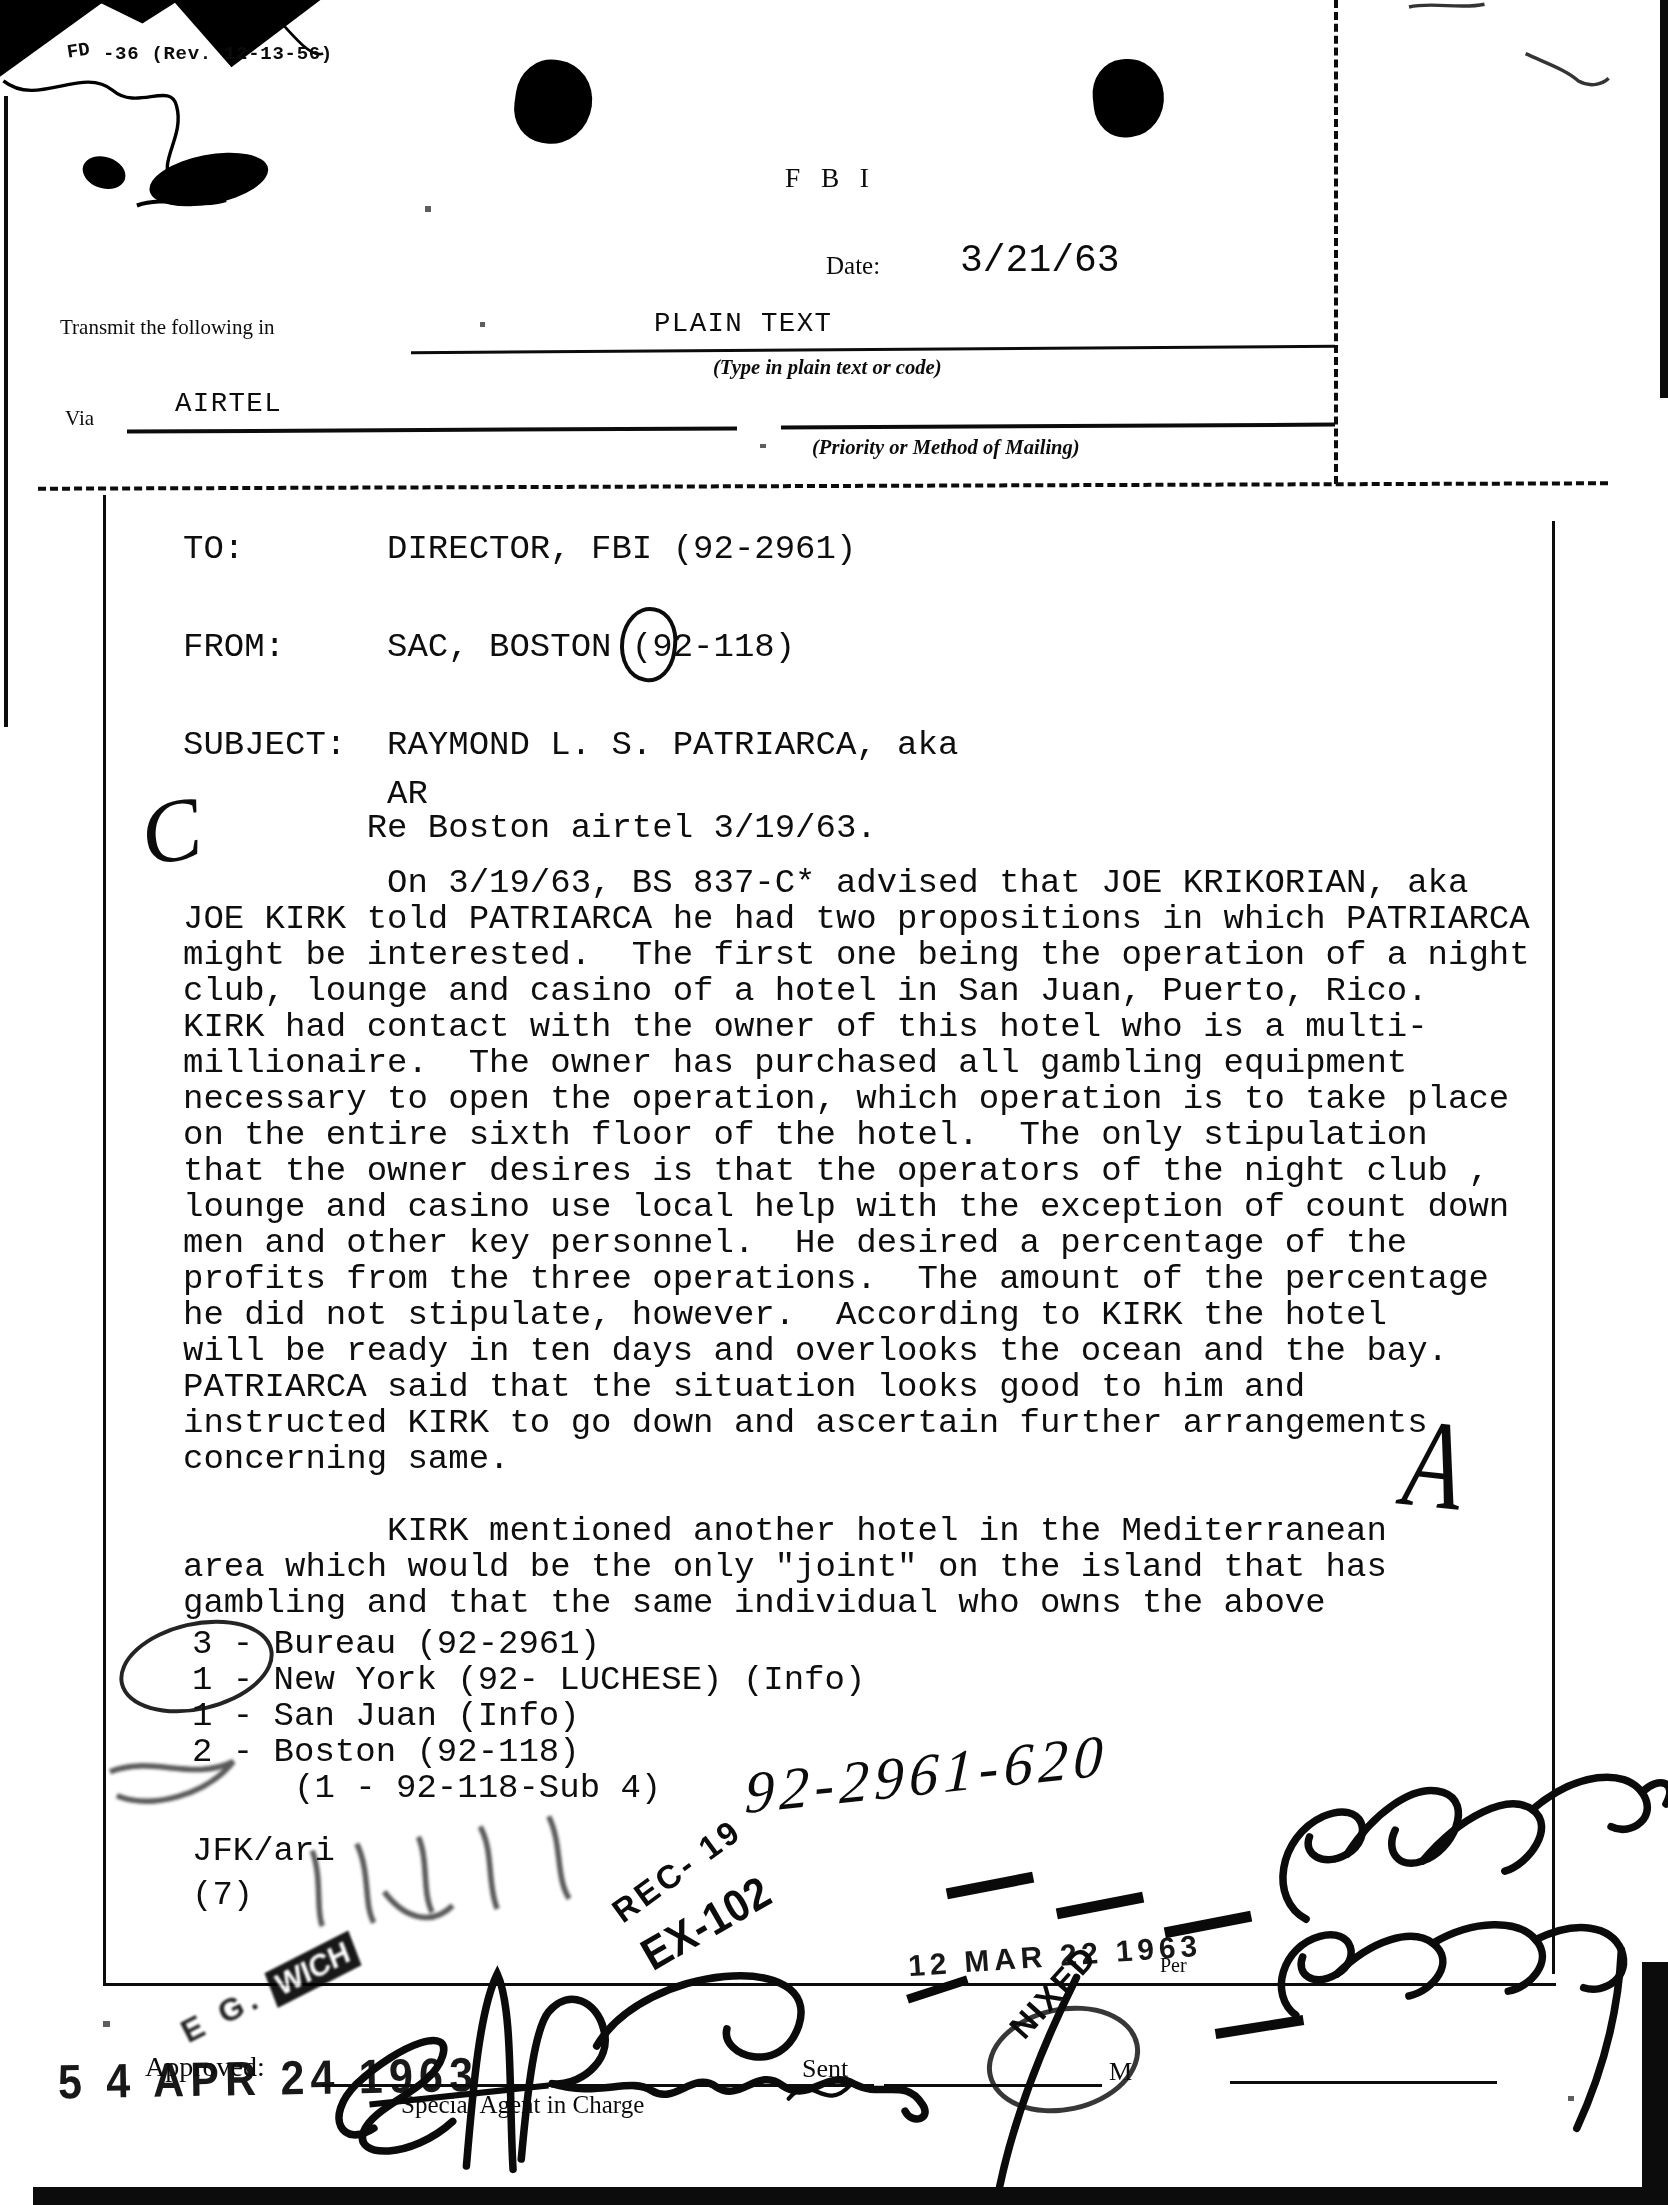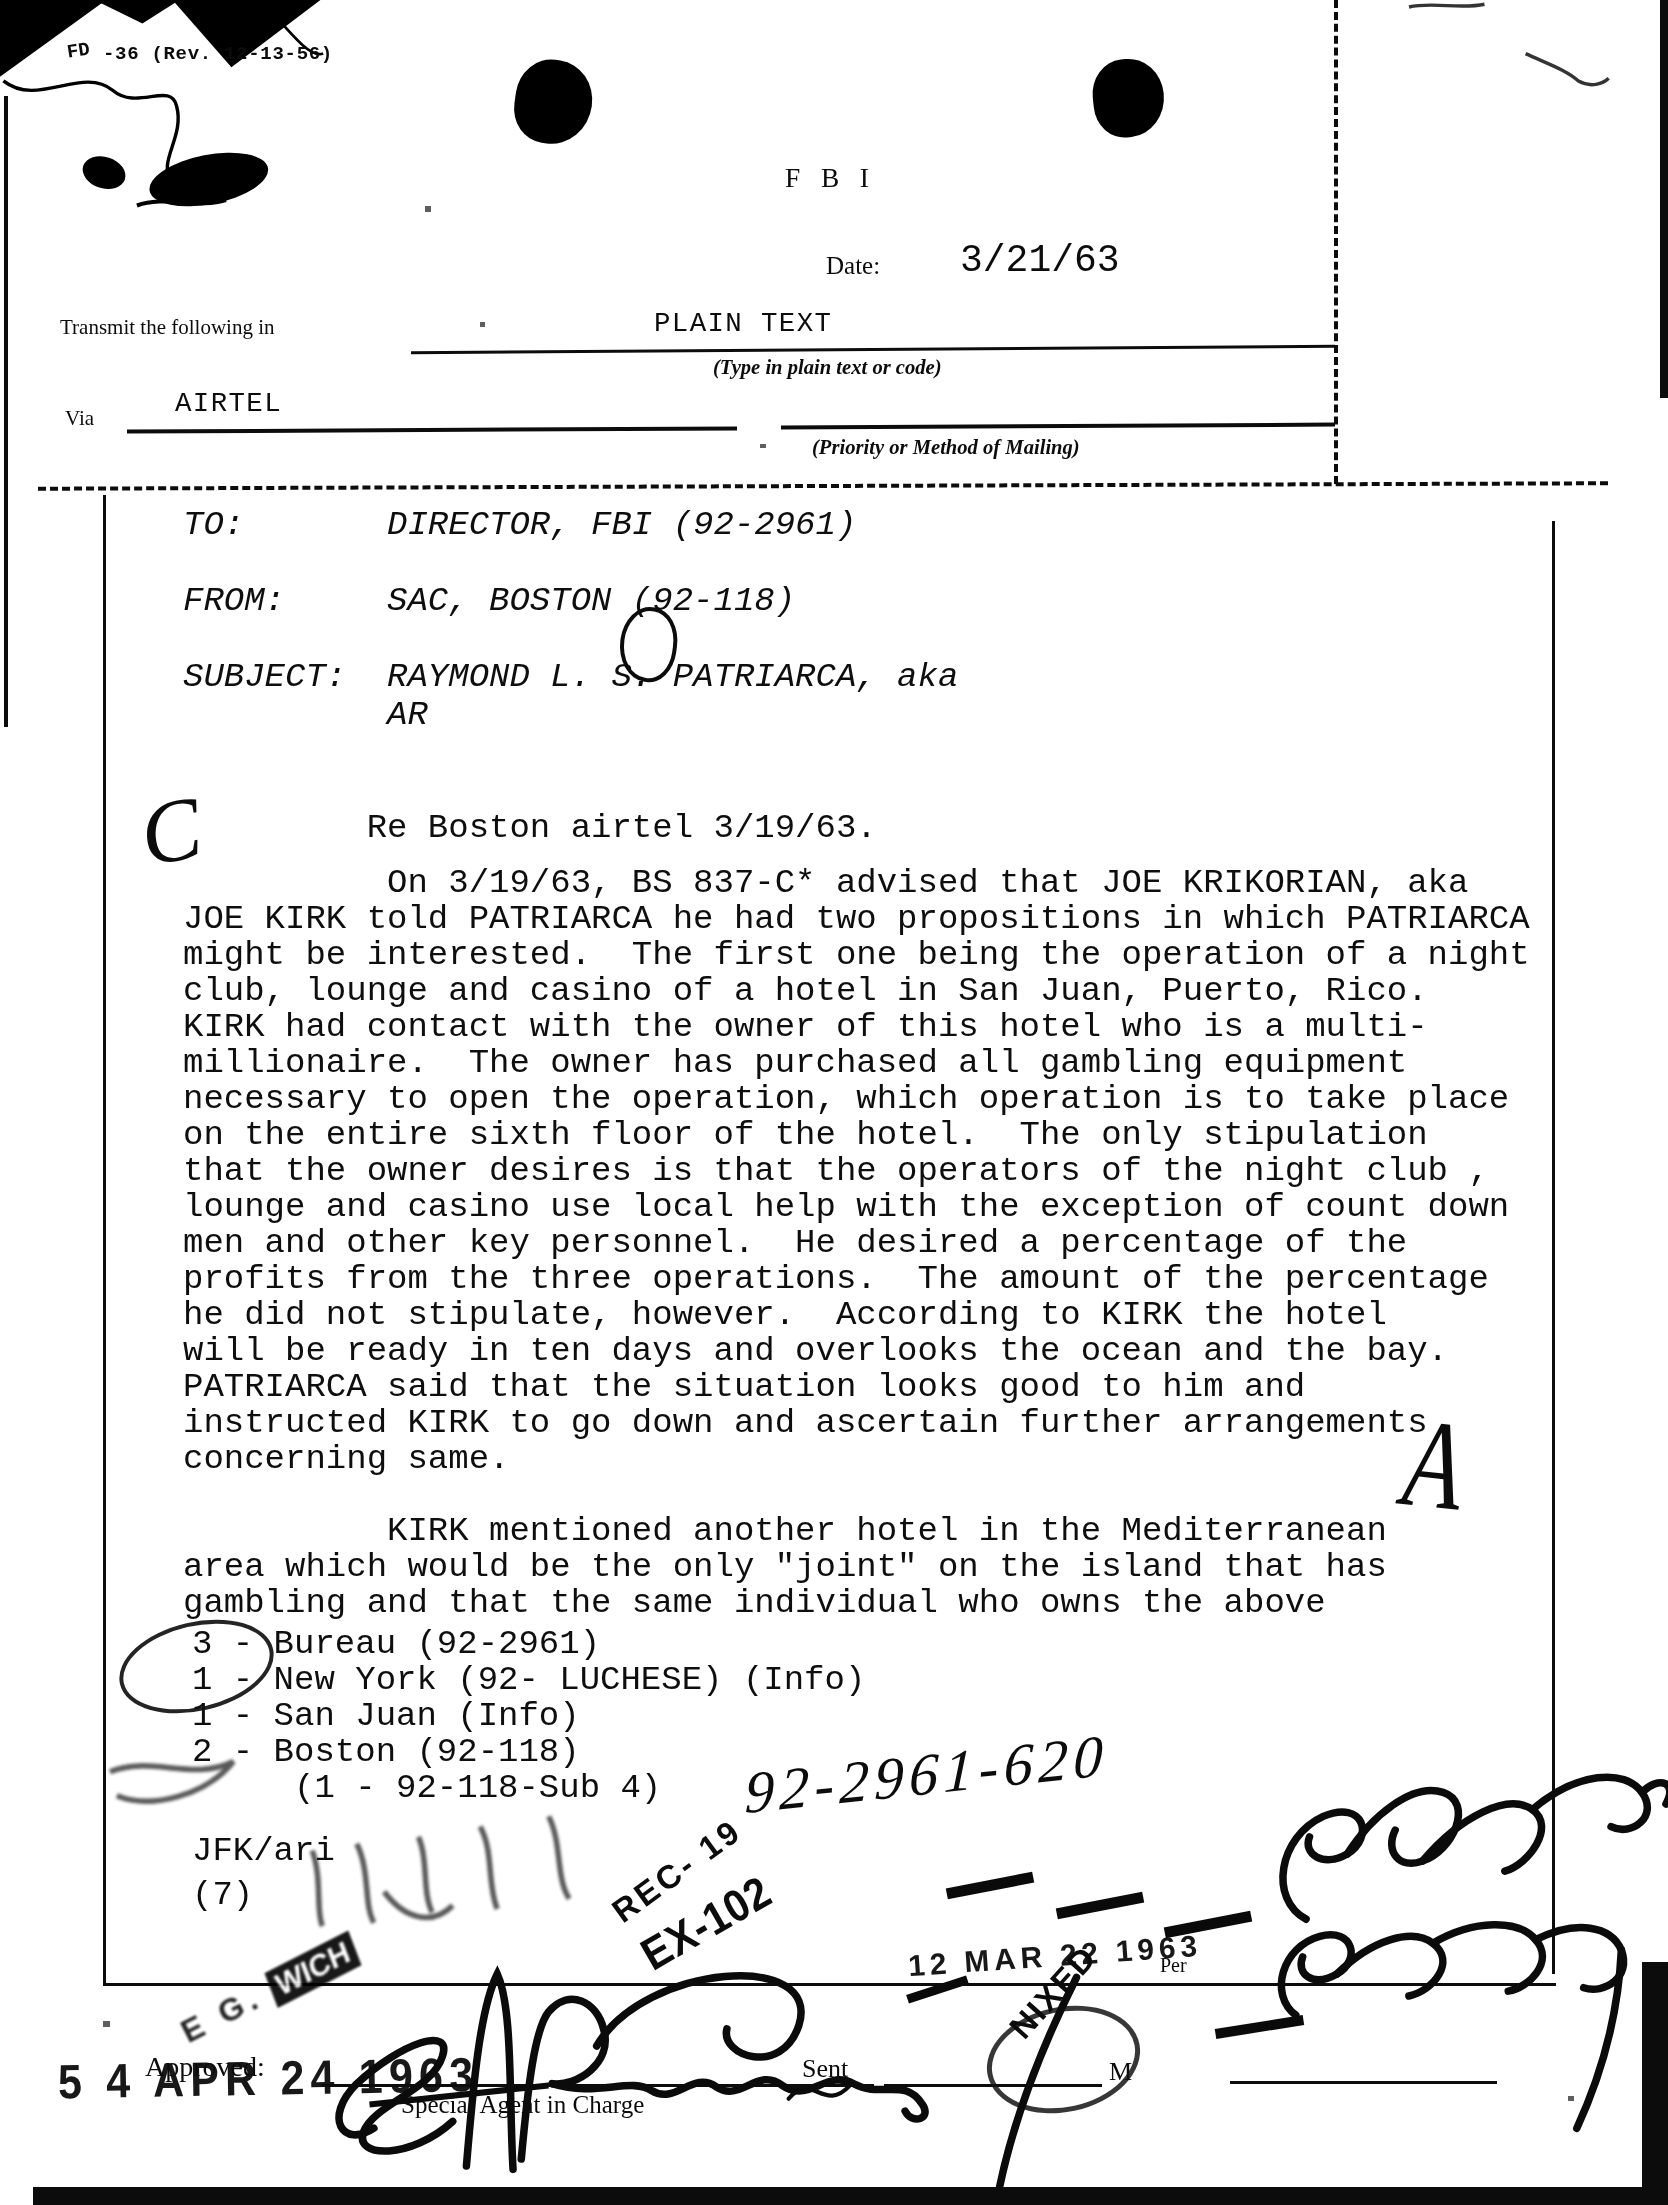--- a/index.html
+++ b/index.html
@@ -68,21 +68,21 @@
 <div class="abs rule" style="left:781px;top:424px;width:554px;height:4.1px;transform:rotate(-0.3deg);"></div>
 <div class="abs serif hint" style="left:812px;top:436px;">(Priority or Method of Mailing)</div>
 
 <div class="abs" style="left:38px;top:484px;width:1570px;height:0;border-top:4.8px dashed #0c0c0c;transform:rotate(-0.2deg);"></div>
 <div class="abs" style="left:1334px;top:0;height:484px;width:0;border-left:4.1px dashed #0c0c0c;"></div>
 
 <div class="abs rule" style="left:103px;top:495px;width:2.7px;height:1491px;"></div>
 <div class="abs rule" style="left:1552px;top:521px;width:2.7px;height:1453px;"></div>
 <div class="abs rule" style="left:103px;top:1983px;width:1453px;height:3.4px;"></div>
 
-<pre class="abs typed" style="left:183px;top:506px;line-height:38px;font-style:italic;">TO:       DIRECTOR, FBI (92-2961)
+<pre class="abs typed" style="left:183px;top:525px;line-height:49px;">TO:       DIRECTOR, FBI (92-2961)
 
 FROM:     SAC, BOSTON (92-118)
 
 SUBJECT:  RAYMOND L. S. PATRIARCA, aka
           AR</pre>
 
 <div id="subject-o" class="abs" style="left:620px;top:607px;width:49px;height:67px;transform:rotate(8deg);"></div>
 
 <pre class="abs typed" style="left:183px;top:810px;">         Re Boston airtel 3/19/63.</pre>
 

